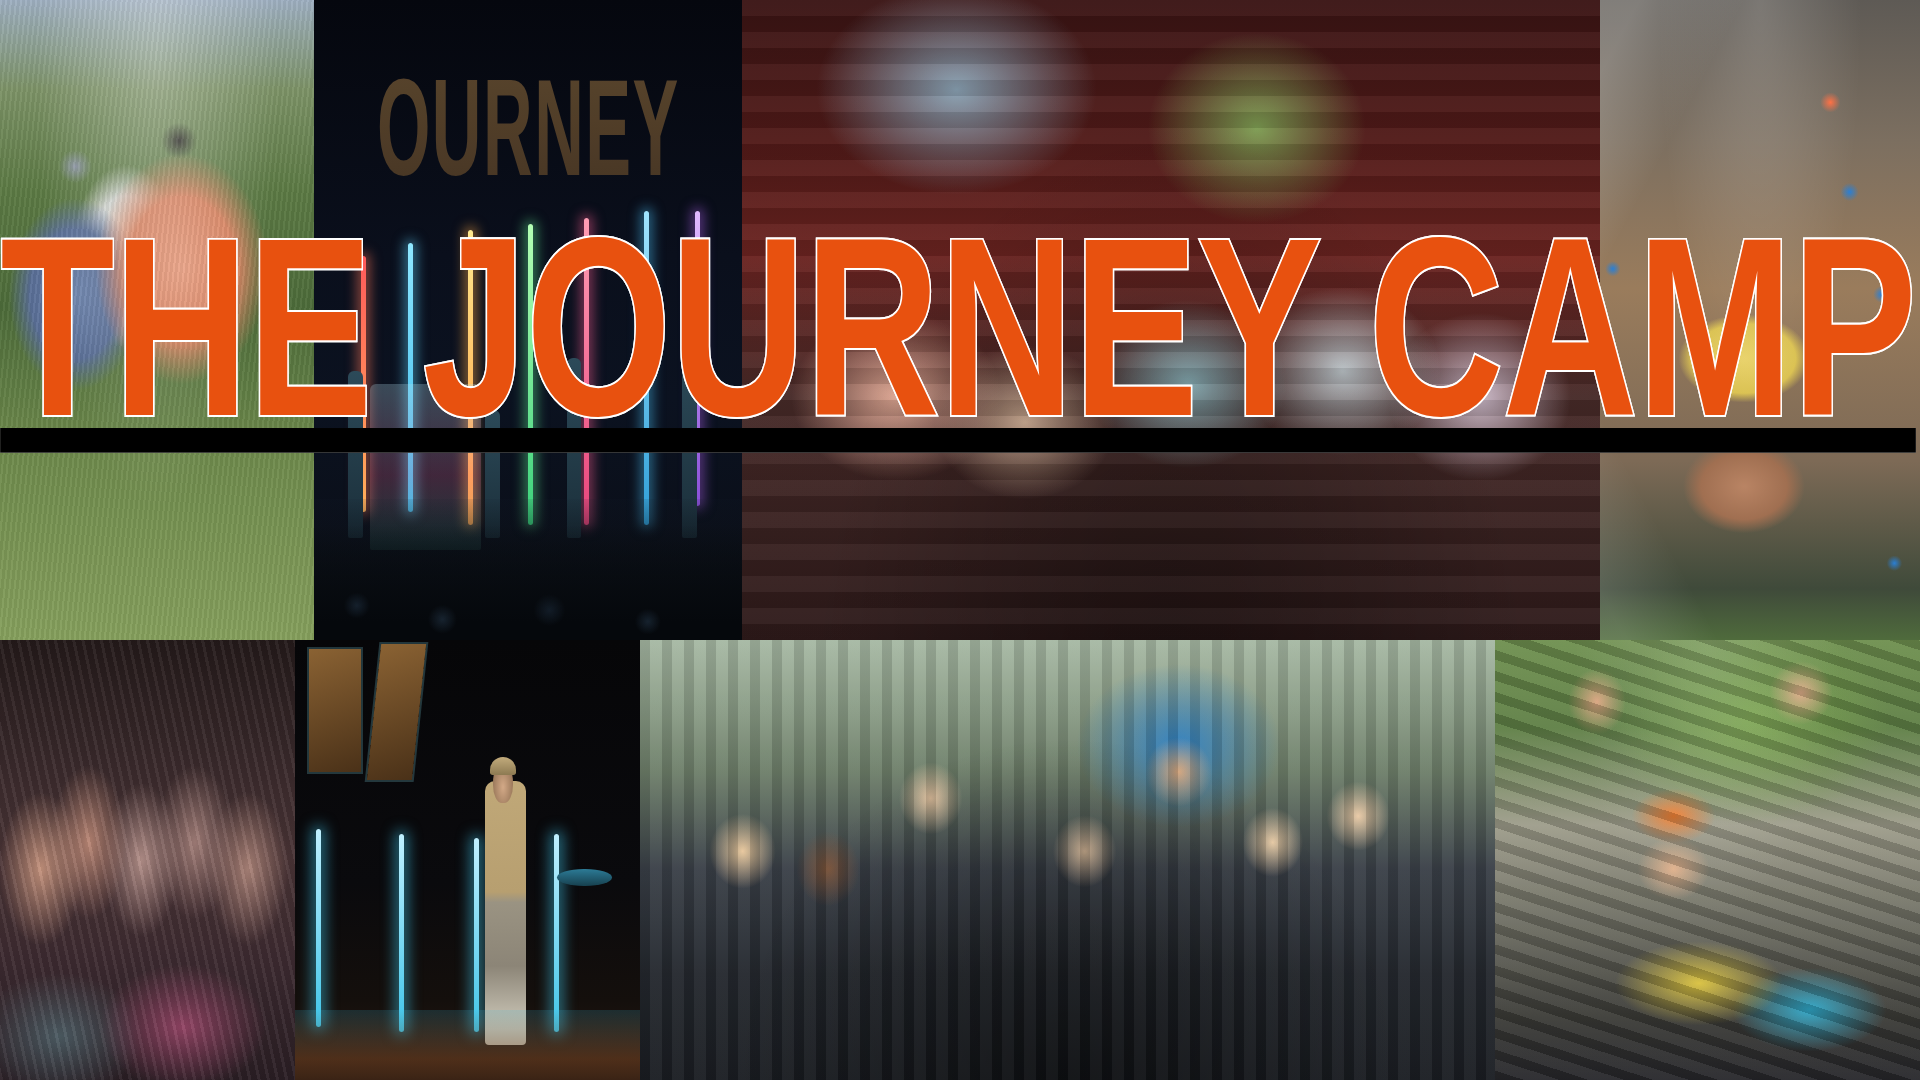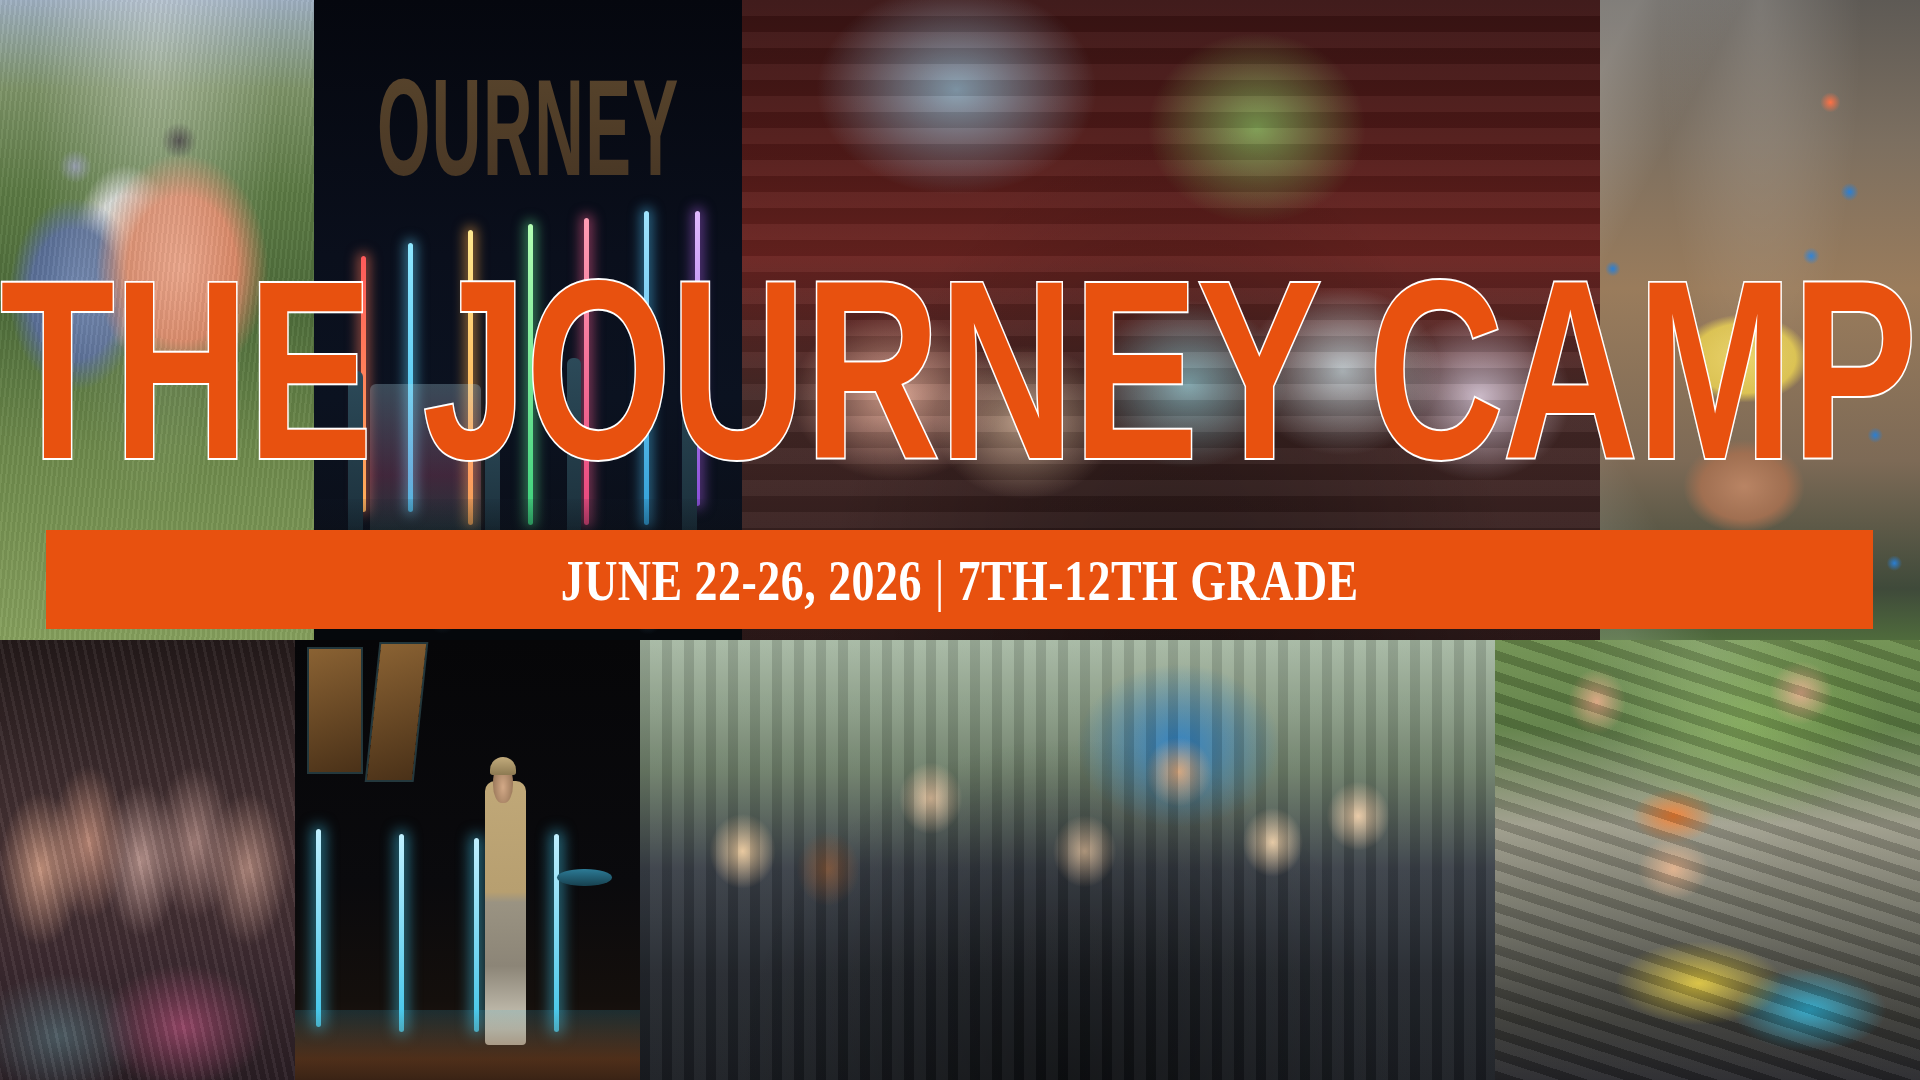--- a/index.html
+++ b/index.html
@@ -178,22 +178,22 @@
   .p-tubing::after{
     content:""; position:absolute; inset:0;
     background:
       repeating-linear-gradient(18deg, rgba(0,0,0,.16) 0 9px, rgba(255,255,255,.05) 9px 20px),
       radial-gradient(ellipse at 50% 0%, rgba(255,255,255,.14), rgba(0,0,0,0) 45%);
   }
 
   
   #title{
     position:absolute; left:0; right:5px; top:246px; height:250px;
-    display:flex; align-items:center; justify-content:center;
-    z-index:30; pointer-events:none;
+    display:flex; align-items:flex-start; justify-content:center;
+    z-index:30; pointer-events:none;text-decoration:underline;
   }
   #title .tx{
     font-family:"Liberation Sans", sans-serif;
     font-weight:700;
     font-size:196px;
     line-height:.84;
     letter-spacing:-1px;
     color:#e8510f;
     transform:scaleX(.955) scaleY(1.30);
     transform-origin:center center;
@@ -290,19 +290,14 @@
 
     <div class="cell" style="width:425px;">
       <div class="ph p-tubing"></div>
     </div>
   </div>
 
   <div id="title">
     <div class="tx">THE JOURNEY CAMP</div>
   </div>
 
-  <div id="banner">
-    <div class="btx">
-      <span>JUNE 22-26, 2026</span><span class="sep">|</span><span>7TH-12TH GRADE</span>
-    </div>
-  </div>
 
 </div>
 
 </body></html>

